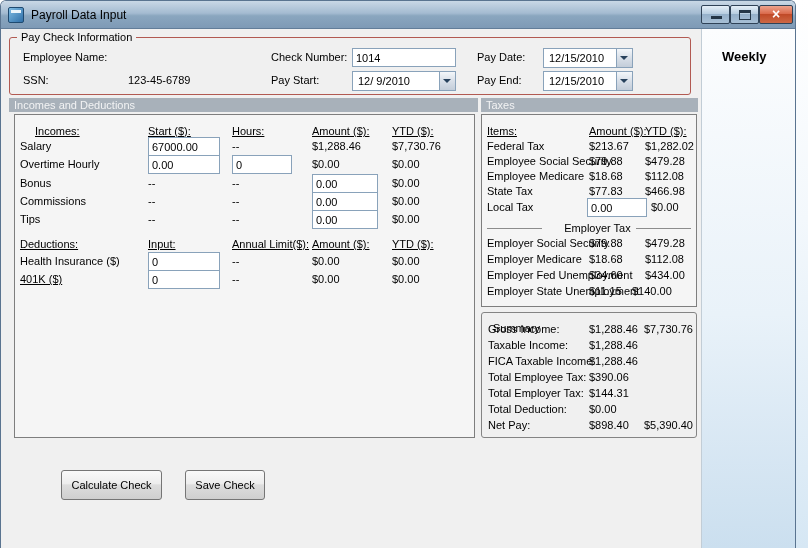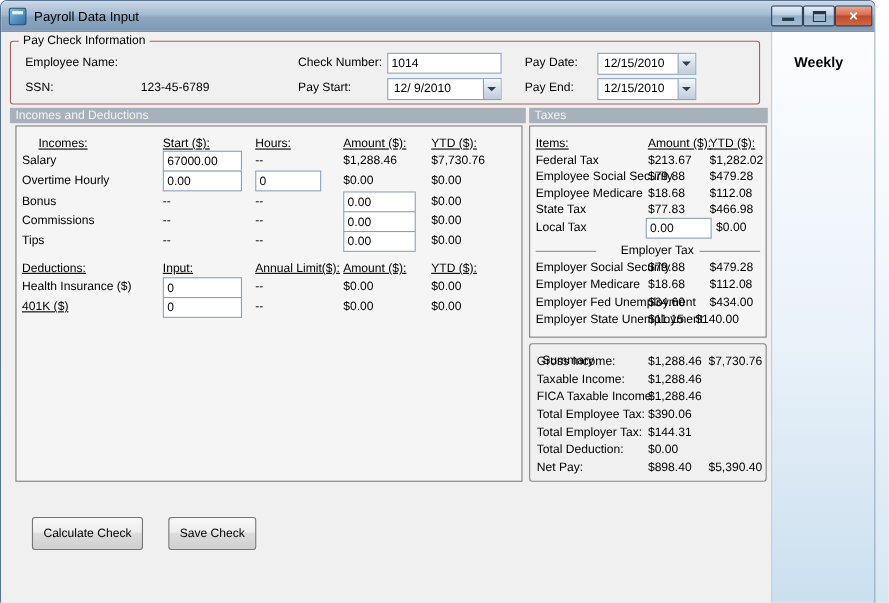--- a/index.html
+++ b/index.html
@@ -44,21 +44,21 @@
   .groupbox{position:absolute;border:1px solid #848484;border-radius:3px;box-sizing:border-box;}
   .groupbox-label{position:absolute;font-size:11px;background:#F0F0F0;padding:0 4px;white-space:nowrap;line-height:13px;}
   .section-hdr{position:absolute;height:14px;background:#A8B1BA;color:#F2F3F4;font-size:11px;line-height:14px;padding-left:5px;box-sizing:border-box;}
   .panel{position:absolute;background:#F5F5F5;border:1px solid #7E7E7E;box-sizing:border-box;}
   .emp-sep{position:absolute;display:flex;align-items:center;gap:5px;}
   .sep-line{flex:1;height:1px;background:#8C8C8C;}
   .emp-sep-text{font-size:11px;white-space:nowrap;margin-left:17px;}
   .btn{position:absolute;height:30px;
     background:linear-gradient(180deg,#F9F9F9,#EDEDED 45%,#DDDDDD 50%,#CFCFCF);
     border:1px solid #757575;border-radius:3px;
-    font-family:"Liberation Sans",sans-serif;font-size:11px;color:#000;cursor:default;}
+    font-family:"Liberation Sans",sans-serif;font-size:11px;color:#000;cursor:default;margin-left:32px;}
   .btn-default{border:1px solid #1E3C5C;box-shadow:inset 0 0 0 1px #6E94B8;}
 </style>
 </head>
 <body>
 
 <div class="window">
 
   <div class="titlebar">
     <div class="app-icon">
         <div class="app-icon-inner"></div>

